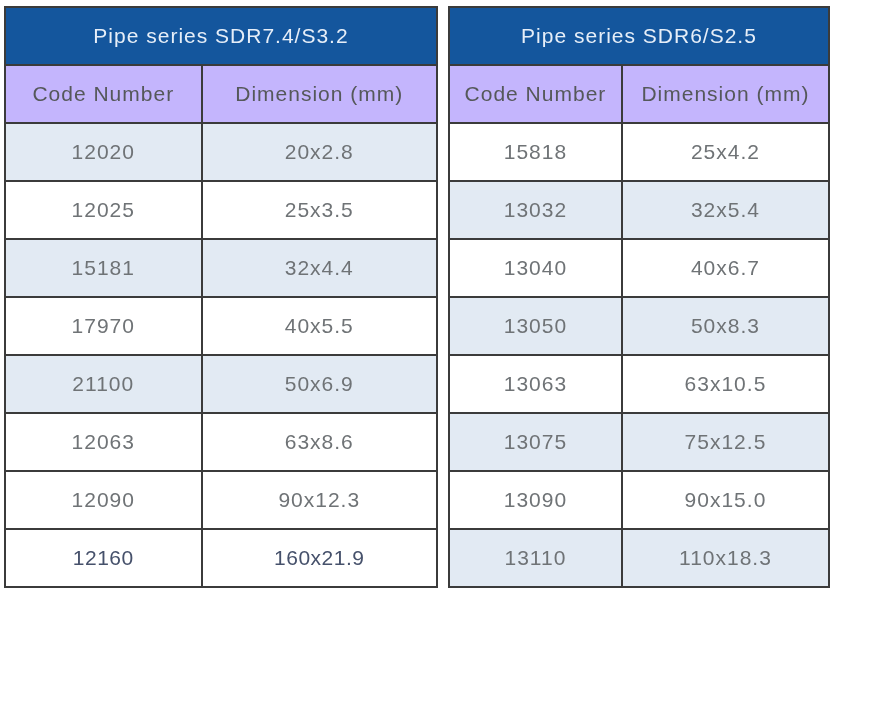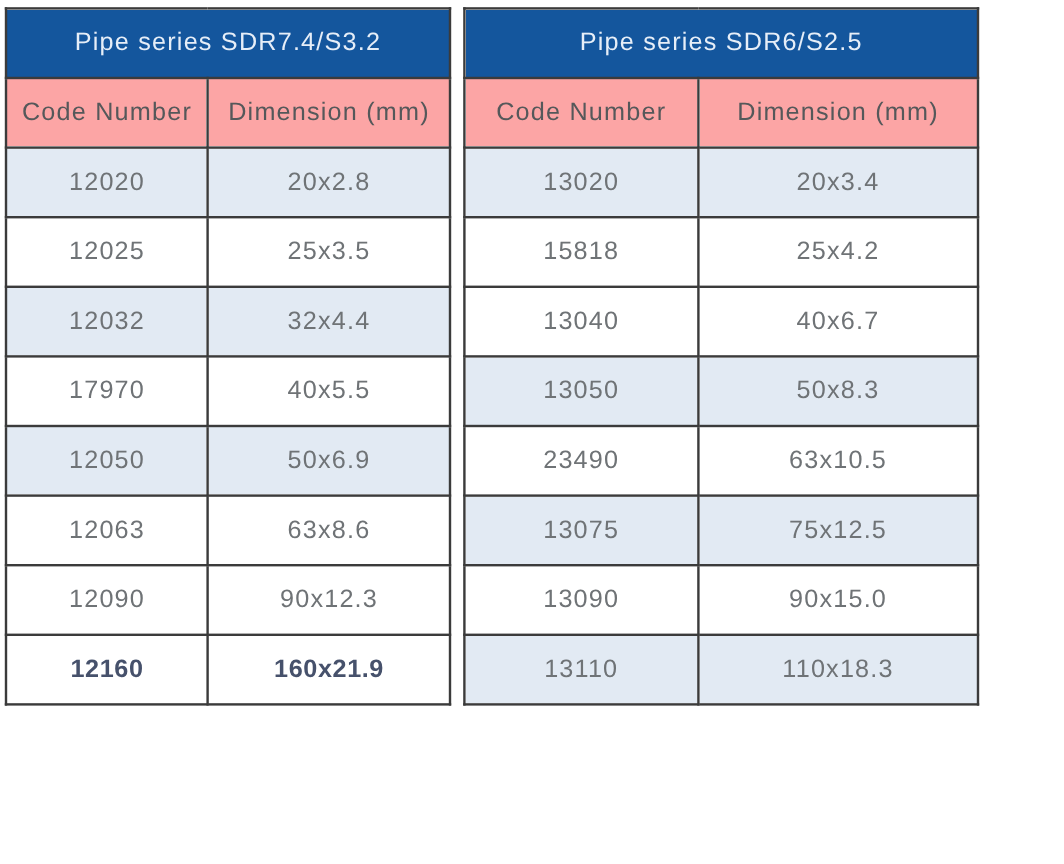--- a/index.html
+++ b/index.html
@@ -5,43 +5,43 @@
   html,body{
     margin:0;padding:0;background:#ffffff;
     width:887px;height:720px;overflow:hidden;
   }
   body{font-family:"Liberation Sans","DejaVu Sans",sans-serif;}
   .wrap{
     display:flex;gap:10px;align-items:flex-start;
     padding:6px 0 0 4px;
   }
   table.pipe{border-collapse:collapse;table-layout:fixed;}
-  table.pipe.left{width:372px;}
-  table.pipe.right{width:430px;}
+  table.pipe.left{width:434px;}
+  table.pipe.right{width:382px;}
   table.pipe th,table.pipe td{
     border:2px solid var(--border,#3b3b3b);
     text-align:center;vertical-align:middle;
     height:56px;font-size:21px;letter-spacing:1px;
     padding:0;overflow:hidden;white-space:nowrap;
   }
   th.title{
     background:var(--header-bg,#14569d);
     color:var(--title-text,#e6eef8);
     font-weight:400;
   }
   tr.colhead th{
-    background:#fca5a5;
+    background:#c4b5fd;
     color:var(--column-header-text,#55585a);
     font-weight:400;
   }
   table.pipe td{color:var(--cell-text,#6f7376);background:#ffffff;margin-left:26px;}
   tr.alt td{background:var(--stripe-bg,#e2eaf3);}
   tr.last td{
     color:var(--last-row-text,#46516b);
-    font-weight:700;letter-spacing:0.5px;border-radius:19px;
+    font-weight:400;letter-spacing:0.5px;border-radius:19px;
   }
   col.c1{width:45.5%;}
   col.c2{width:54.5%;}
 </style>
 </head>
 <body>
 
 <div class="wrap">
 
   <table class="pipe left">
@@ -61,29 +61,29 @@
     <tbody>
       <tr class="alt">
         <td>12020</td>
         <td>20x2.8</td>
       </tr>
       <tr>
         <td>12025</td>
         <td>25x3.5</td>
       </tr>
       <tr class="alt">
-        <td>12032</td>
+        <td>15181</td>
         <td>32x4.4</td>
       </tr>
       <tr>
         <td>17970</td>
         <td>40x5.5</td>
       </tr>
       <tr class="alt">
-        <td>12050</td>
+        <td>21100</td>
         <td>50x6.9</td>
       </tr>
       <tr>
         <td>12063</td>
         <td>63x8.6</td>
       </tr>
       <tr>
         <td>12090</td>
         <td>90x12.3</td>
       </tr>
@@ -102,38 +102,38 @@
     <thead>
       <tr>
         <th colspan="2" class="title">Pipe series SDR6/S2.5</th>
       </tr>
       <tr class="colhead">
         <th>Code Number</th>
         <th>Dimension (mm)</th>
       </tr>
     </thead>
     <tbody>
-      <tr class="alt">
-        <td>13020</td>
-        <td>20x3.4</td>
-      </tr>
       <tr>
         <td>15818</td>
         <td>25x4.2</td>
+      </tr>
+      <tr class="alt">
+        <td>13032</td>
+        <td>32x5.4</td>
       </tr>
       <tr>
         <td>13040</td>
         <td>40x6.7</td>
       </tr>
       <tr class="alt">
         <td>13050</td>
         <td>50x8.3</td>
       </tr>
       <tr>
-        <td>23490</td>
+        <td>13063</td>
         <td>63x10.5</td>
       </tr>
       <tr class="alt">
         <td>13075</td>
         <td>75x12.5</td>
       </tr>
       <tr>
         <td>13090</td>
         <td>90x15.0</td>
       </tr>

